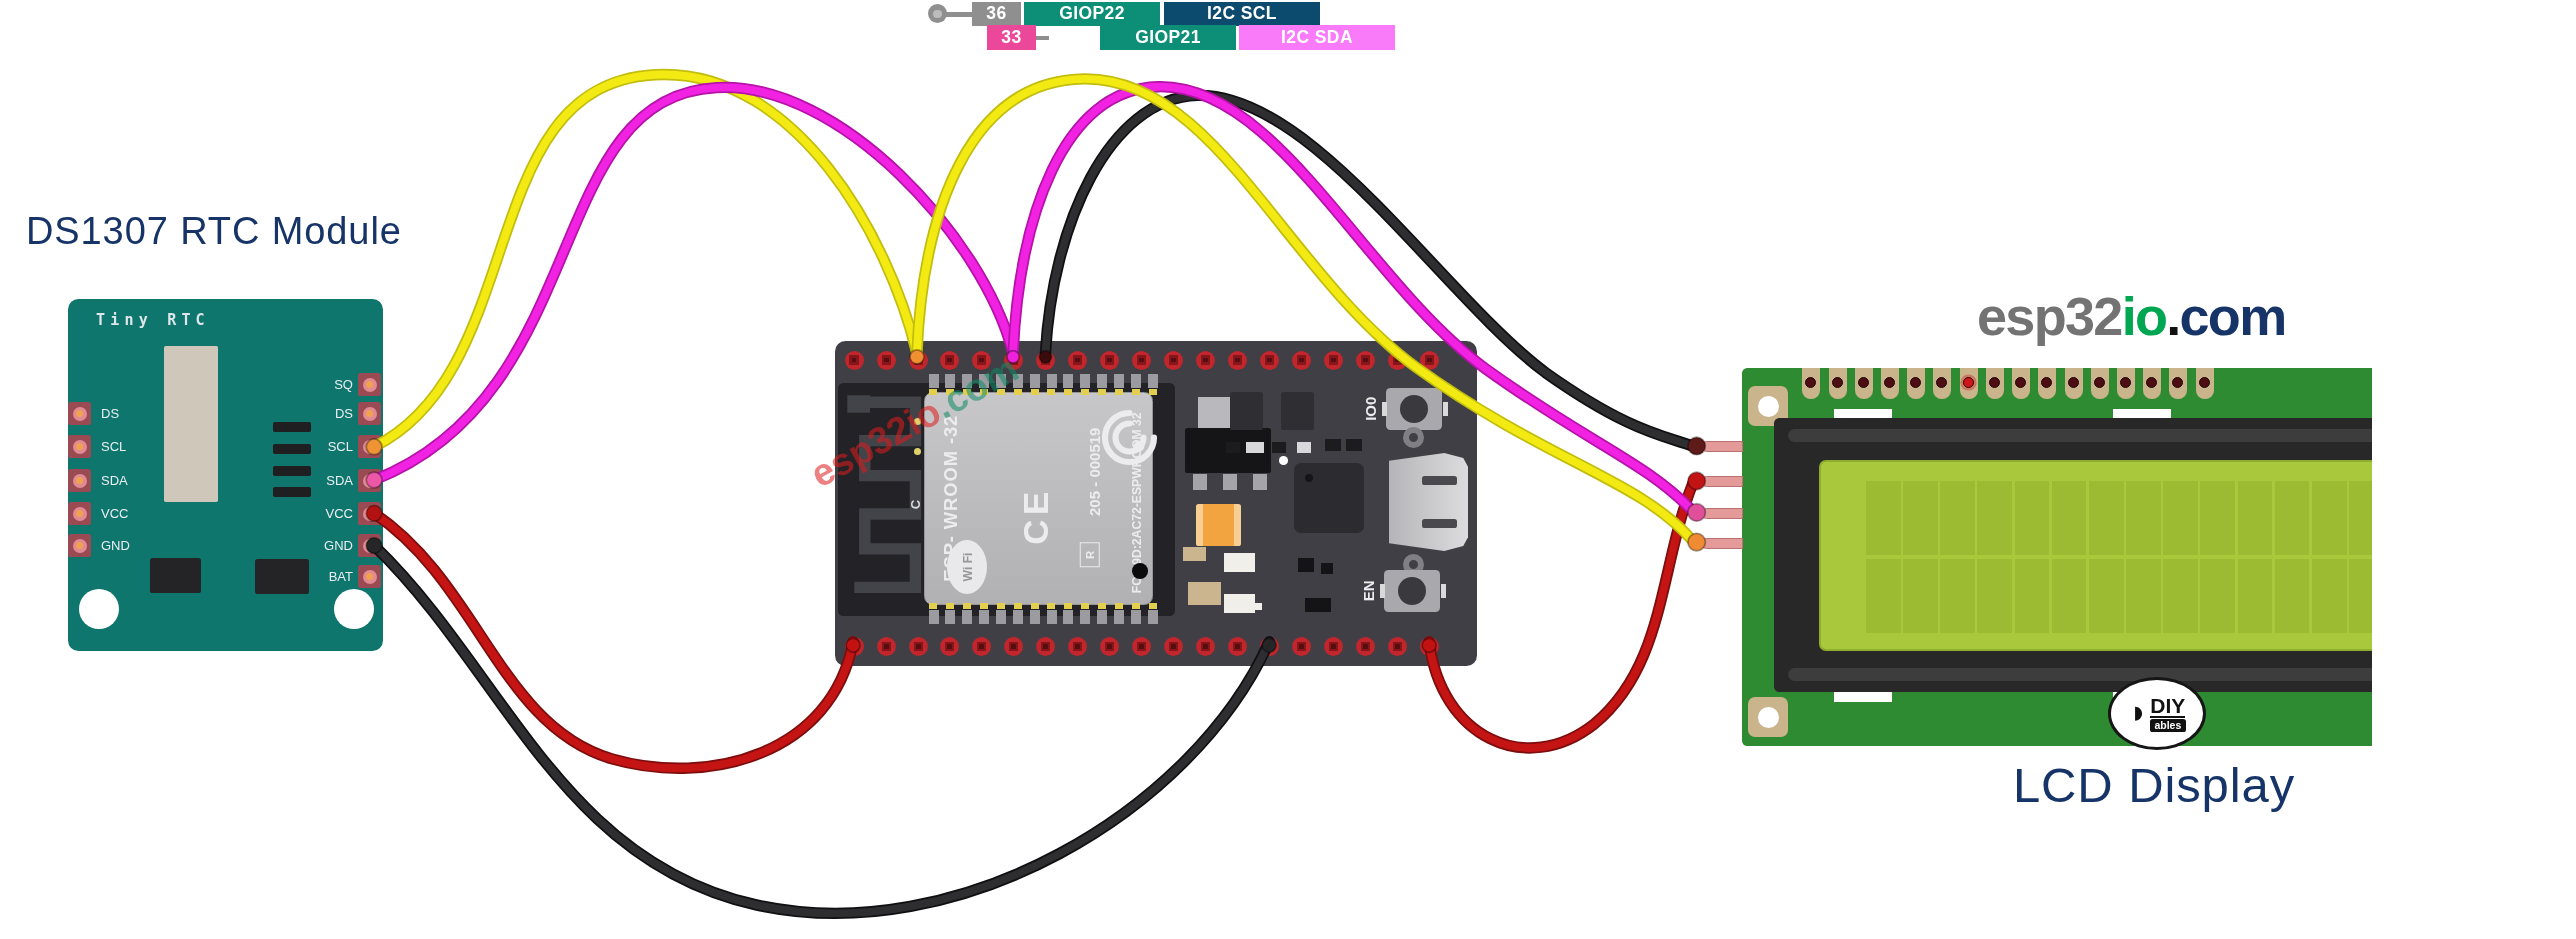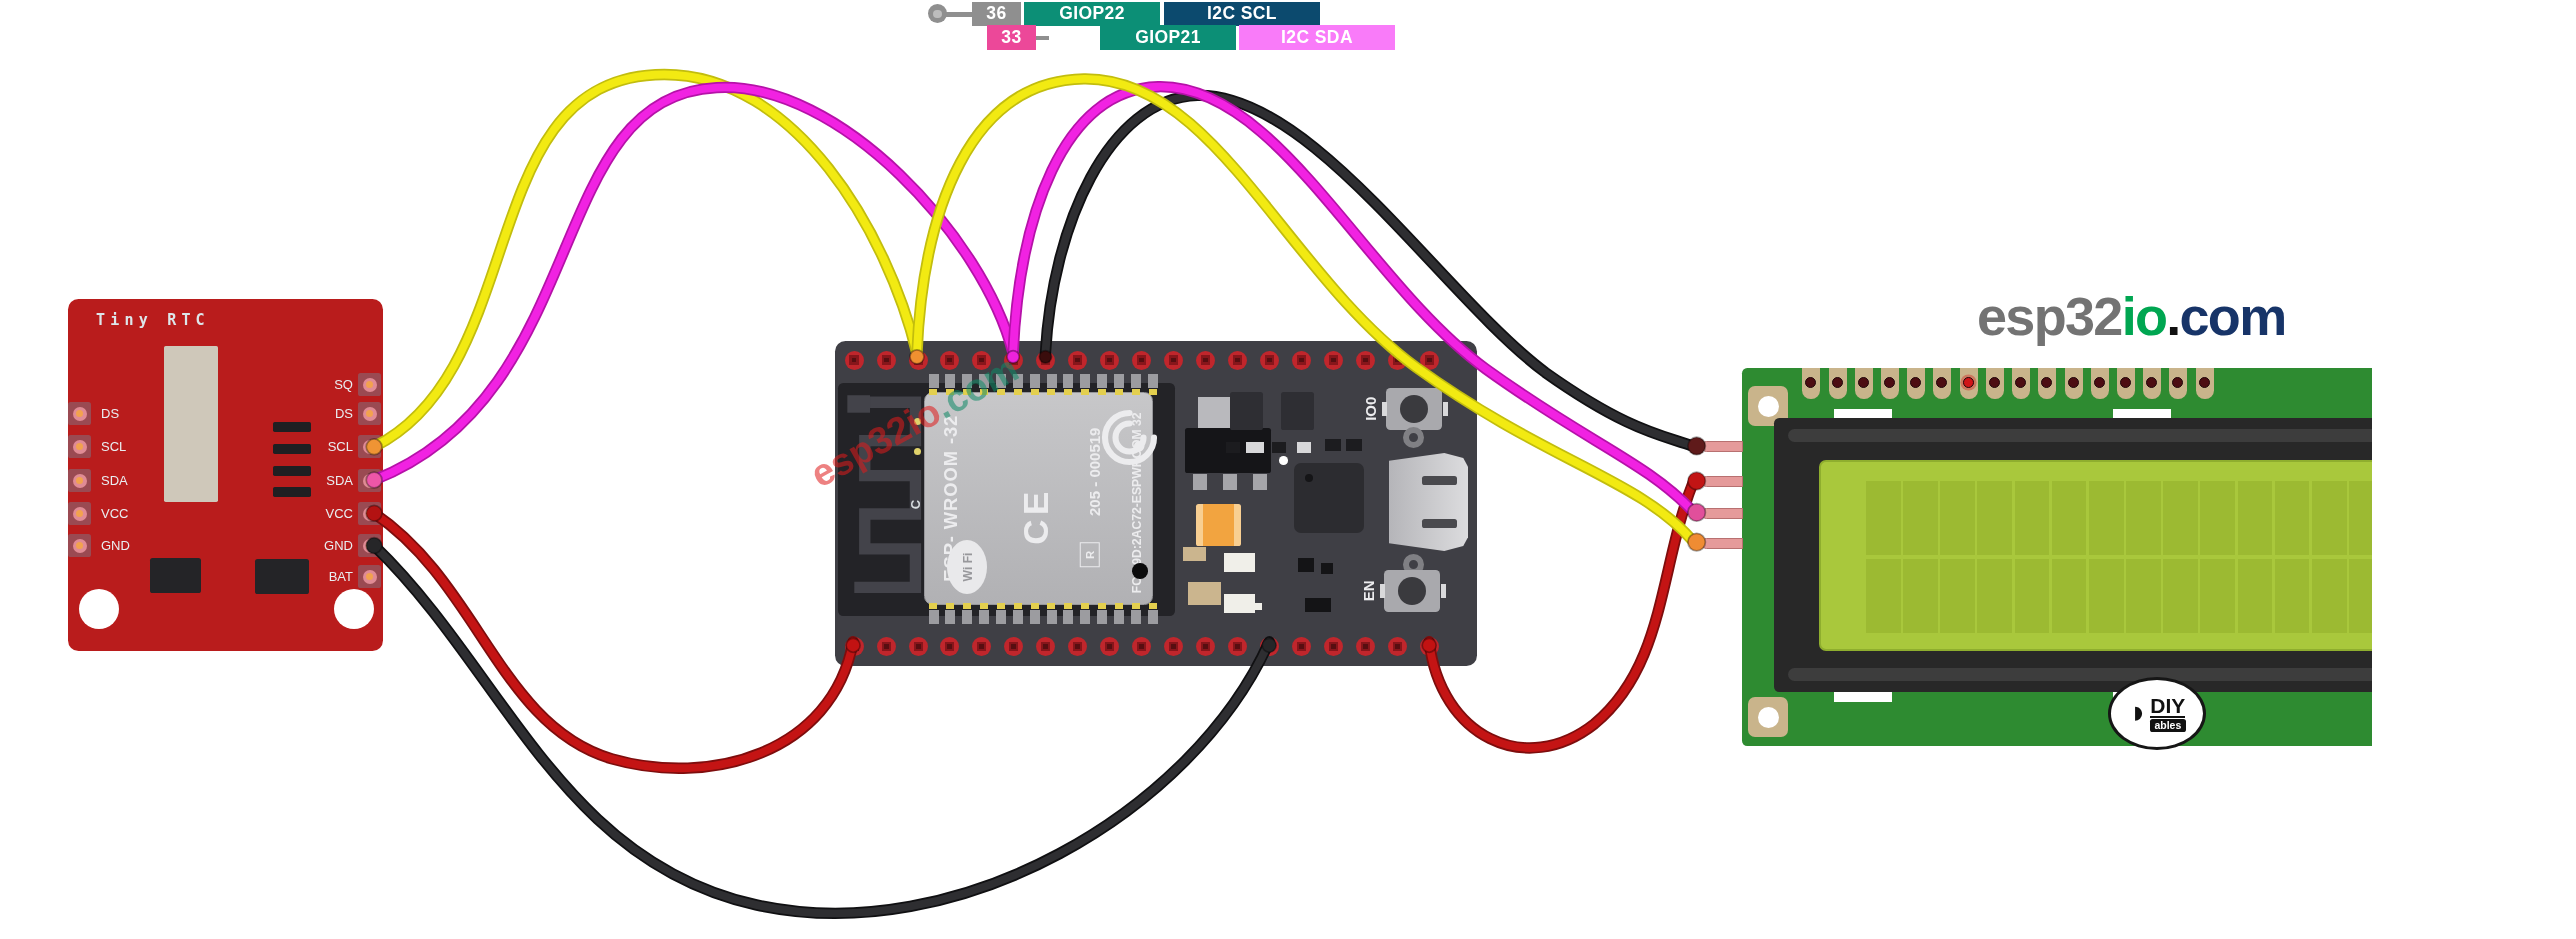--- a/index.html
+++ b/index.html
@@ -11,21 +11,21 @@
            color:#fff;font-weight:bold;font-size:17.5px;letter-spacing:0.4px;}
   .hdr-circle{position:absolute;width:19px;height:19px;border-radius:50%;background:#8f8f8f;
               display:flex;align-items:center;justify-content:center;}
   .hdr-circle::after{content:"";width:8.7px;height:8.7px;border-radius:50%;background:#bdbdbd;}
   .hdr-stem{position:absolute;height:4.4px;background:#8f8f8f;}
   
   .big-title{position:absolute;color:#173468;font-size:38px;letter-spacing:0.9px;}
   .lcd-caption{position:absolute;color:#173468;font-size:49px;letter-spacing:0.9px;text-align:center;width:524px;}
   .site-logo{position:absolute;font-size:54px;font-weight:bold;letter-spacing:-1.7px;white-space:nowrap;}
   
-  .rtc-board{position:absolute;left:68px;top:299px;width:315px;height:352px;background:#b91c1c;border-radius:10.5px;}
+  .rtc-board{position:absolute;left:68px;top:299px;width:315px;height:352px;background:#0f766e;border-radius:10.5px;}
   .rtc-title{position:absolute;left:28px;top:12.2px;color:#dde6ea;font-family:"DejaVu Sans Mono",monospace;
              font-size:15px;font-weight:bold;letter-spacing:5.2px;}
   .battery{position:absolute;left:96px;top:47px;width:54px;height:156px;background:#cfc8ba;border-radius:1.7px;}
   .pad{position:absolute;width:23px;height:23px;background:#9a4a52;border-radius:2.6px;
        display:flex;align-items:center;justify-content:center;}
   .pad::before{content:"";width:14px;height:14px;border-radius:50%;background:#e08b94;position:absolute;}
   .pad::after{content:"";width:7px;height:7px;border-radius:50%;background:#f2a24e;position:absolute;}
   .rtc-pin-label{position:absolute;color:#e9eef1;font-size:13px;line-height:23px;height:23px;}
   .bar{position:absolute;left:205px;width:38px;height:9.6px;background:#1f1f22;border-radius:1.7px;}
   .ic{position:absolute;background:#242427;border-radius:2.6px;}
@@ -90,20 +90,21 @@
     <div class="hdr-box" style="left:1164px;top:1.7px;width:156px;background:#0c4a6e;">I2C SCL</div>
   </div>
   <div>
     <div class="hdr-circle" style="left:1003px;top:28px;"></div>
     <div class="hdr-stem" style="left:1019px;top:36px;width:30px;"></div>
     <div class="hdr-box" style="left:987px;top:25px;width:49px;background:#ec4899;">33</div>
     <div class="hdr-box" style="left:1100px;top:25px;width:136px;background:#0c8f76;">GIOP21</div>
     <div class="hdr-box" style="left:1239px;top:25px;width:156px;background:#f97bf9;">I2C SDA</div>
   </div>
 
+  <div class="big-title" style="left:26px;top:210px;">DS1307 RTC Module</div>
 
   <div class="rtc-board">
     <div class="rtc-title">Tiny RTC</div>
     <div class="battery"></div>
     <div id="rtc-left-pins">
         <div class="pad" style="left: 0px; top: 103px;"></div>
         <div class="rtc-pin-label" style="left: 33px; top: 103px;">DS</div>
         <div class="pad" style="left: 0px; top: 136px;"></div>
         <div class="rtc-pin-label" style="left: 33px; top: 136px;">SCL</div>
         <div class="pad" style="left: 0px; top: 170px;"></div>
@@ -498,20 +499,21 @@
       </div>
     </div>
     <div class="diy-logo">
       <span class="diy-crescent">◗</span>
       <span class="diy-col">
         <span class="diy-top">DIY</span>
         <span class="diy-bot">ables</span>
       </span>
     </div>
   </div>
+  <div class="lcd-caption" style="left:1892px;top:757px;">LCD Display</div>
 
   <svg class="wires" id="wire-layer" width="2576" height="940" viewBox="0 0 2947 1075">
       <path d="M 428 511 C 610 420 540 85 760 85 C 910 85 1015 265 1049 404" fill="none" stroke="#c2bd0e" stroke-width="13" stroke-linecap="round"></path>
       <path d="M 428 511 C 610 420 540 85 760 85 C 910 85 1015 265 1049 404" fill="none" stroke="#f2ea12" stroke-width="9" stroke-linecap="round"></path>
       <path d="M 428 549 C 680 450 620 110 820 100 C 960 92 1125 272 1159 404" fill="none" stroke="#b512a8" stroke-width="13" stroke-linecap="round"></path>
       <path d="M 428 549 C 680 450 620 110 820 100 C 960 92 1125 272 1159 404" fill="none" stroke="#f122e2" stroke-width="9" stroke-linecap="round"></path>
       <path d="M 428 587 C 548 668 572 830 700 868 C 812 900 952 862 976 734" fill="none" stroke="#7e0d0d" stroke-width="13" stroke-linecap="round"></path>
       <path d="M 428 587 C 548 668 572 830 700 868 C 812 900 952 862 976 734" fill="none" stroke="#c41414" stroke-width="9" stroke-linecap="round"></path>
       <path d="M 428 624 C 575 765 640 985 865 1035 C 1095 1086 1365 928 1452 734" fill="none" stroke="#101012" stroke-width="13" stroke-linecap="round"></path>
       <path d="M 428 624 C 575 765 640 985 865 1035 C 1095 1086 1365 928 1452 734" fill="none" stroke="#2e2e31" stroke-width="9" stroke-linecap="round"></path>

